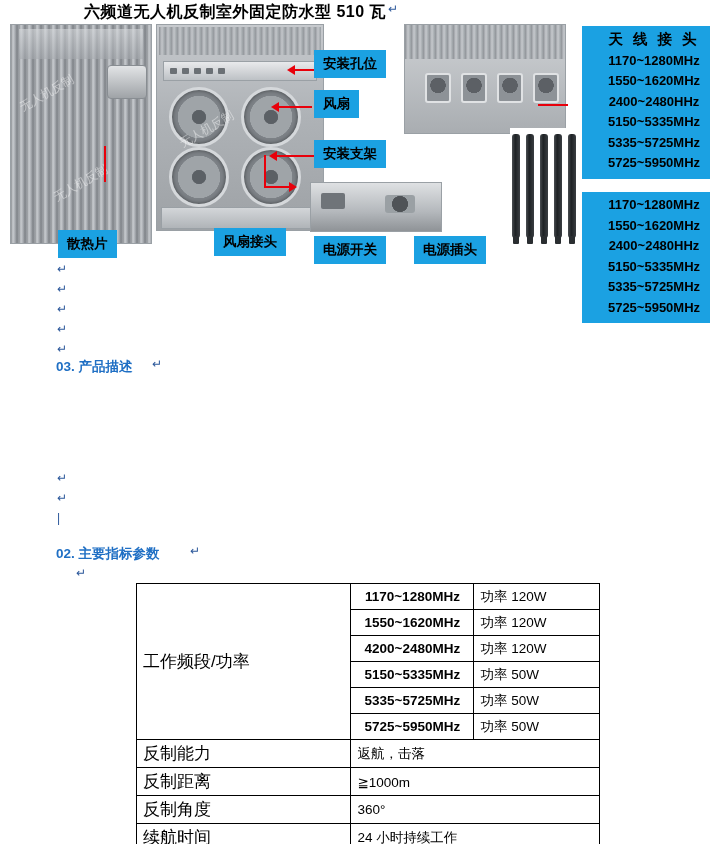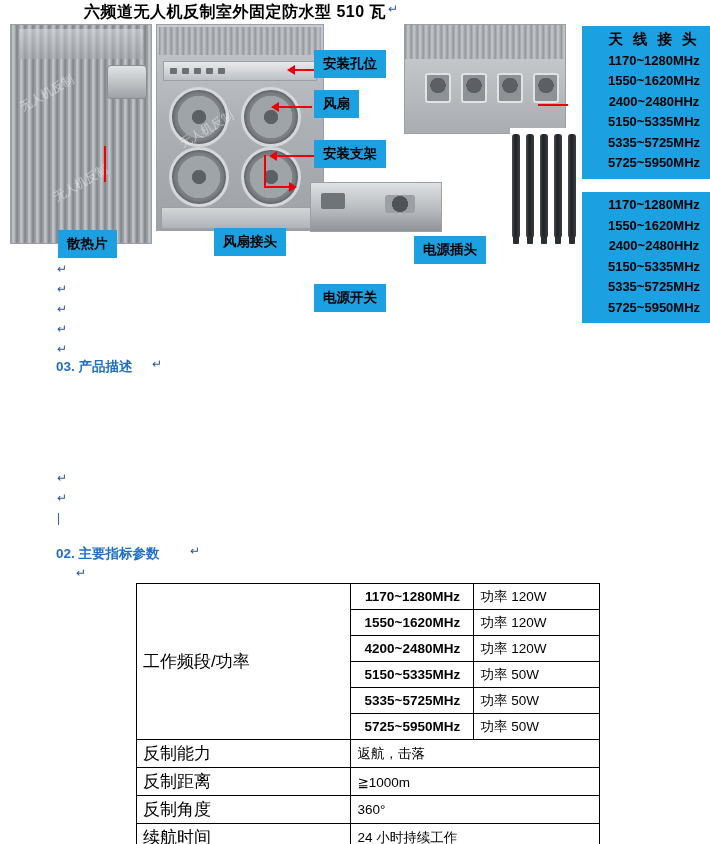--- a/index.html
+++ b/index.html
@@ -313,21 +313,21 @@
   <div class="redline arrow-left" style="left:276px; top:155px; width:40px; height:2px;"></div>
   <div class="redline" style="left:264px; top:155px; width:2px; height:32px;"></div>
   <div class="redline arrow-right" style="left:264px; top:186px; width:26px; height:2px;"></div>
   <div class="redline" style="left:538px; top:104px; width:30px; height:2px;"></div>
 
   <div class="callout" id="callout-holes" style="left:314px; top:50px;">安装孔位</div>
   <div class="callout" id="callout-fan" style="left:314px; top:90px;">风扇</div>
   <div class="callout" id="callout-bracket" style="left:314px; top:140px;">安装支架</div>
   <div class="callout" id="callout-heatsink" style="left:58px; top:230px;">散热片</div>
   <div class="callout" id="callout-fanconn" style="left:214px; top:228px;">风扇接头</div>
-  <div class="callout" id="callout-powersw" style="left:314px; top:236px;margin-top:48px;">电源开关</div>
+  <div class="callout" id="callout-powersw" style="left:314px; top:236px;">电源开关</div>
   <div class="callout" id="callout-powerplug" style="left:414px; top:236px;text-align:center;">电源插头</div>
 
   <div class="specpanel" id="spec-connector">
     <div class="sp-title">天 线 接 头</div>
     <div>1170~1280MHz</div>
     <div>1550~1620MHz</div>
     <div>2400~2480HHz</div>
     <div>5150~5335MHz</div>
     <div>5335~5725MHz</div>
     <div>5725~5950MHz</div>

